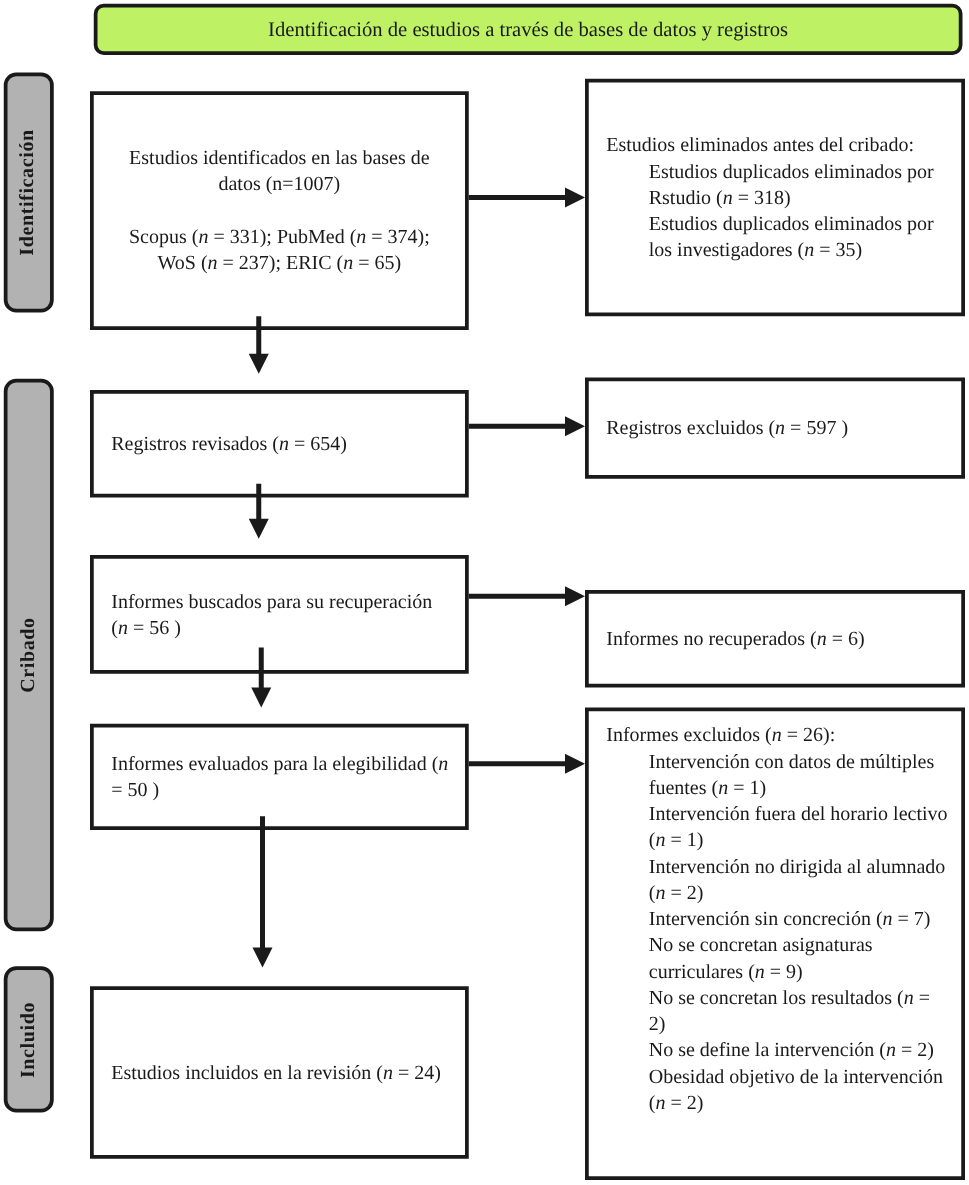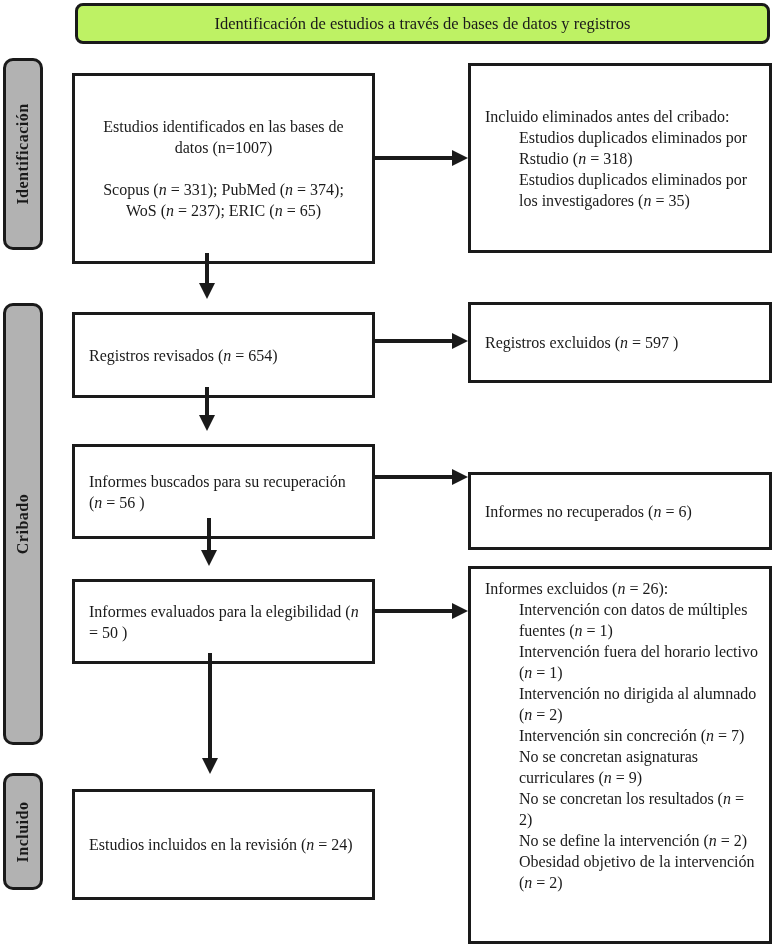--- a/index.html
+++ b/index.html
@@ -37,21 +37,21 @@
   .box .line { min-height:21px; }
   .box .indent-1 { padding-left:34px; }
   .box.center-text { text-align:center; padding:6px 20px; }
   .box.top-align { justify-content:flex-start; padding-top:9px; }
   .col-l { left:72px;  width:303px;margin-top:11px; }
   .col-r { left:468px; width:304px; }
   #box-l1 { top:62px;  height:191px; }
   #box-l2 { top:301px; height:86px; }
   #box-l3 { top:433px; height:95px; }
   #box-l4 { top:568px; height:85px; }
-  #box-l5 { top:778px; height:111px; }
+  #box-l5 { top:778px; height:138px; }
   #box-r1 { top:63px;  height:190px; }
   #box-r2 { top:302px; height:81px; }
   #box-r3 { top:440px; height:78px;margin-top:32px; }
   #box-r4 { top:566px; height:378px; }
   
   .arrow-h { position:absolute; height:4px; background:#1a1a1a; }
   .arrow-h::after {
     content:""; position:absolute; right:-15px; top:-6px;
     border-left:16px solid #1a1a1a; border-top:8px solid transparent;
     border-bottom:8px solid transparent;
@@ -90,21 +90,21 @@
     <span class="vtext">Incluido</span>
   </div>
 
   <div class="box col-l center-text" id="box-l1">
       <div class="line indent-0">Estudios identificados en las bases de datos (n=1007)</div>
       <div class="line indent-0"></div>
       <div class="line indent-0">Scopus (<i>n</i> = 331); PubMed (<i>n</i> = 374); WoS (<i>n</i> = 237); ERIC (<i>n</i> = 65)</div>
     </div>
 
   <div class="box col-r" id="box-r1">
-      <div class="line indent-0">Incluido eliminados antes del cribado:</div>
+      <div class="line indent-0">Estudios eliminados antes del cribado:</div>
       <div class="line indent-1">Estudios duplicados eliminados por Rstudio (<i>n</i> = 318)</div>
       <div class="line indent-1">Estudios duplicados eliminados por los investigadores (<i>n</i> = 35)</div>
     </div>
 
   <div class="box col-l" id="box-l2">
       <div class="line indent-0">Registros revisados (<i>n</i> = 654)</div>
     </div>
 
   <div class="box col-r" id="box-r2">
       <div class="line indent-0">Registros excluidos (<i>n</i> = 597 )</div>

